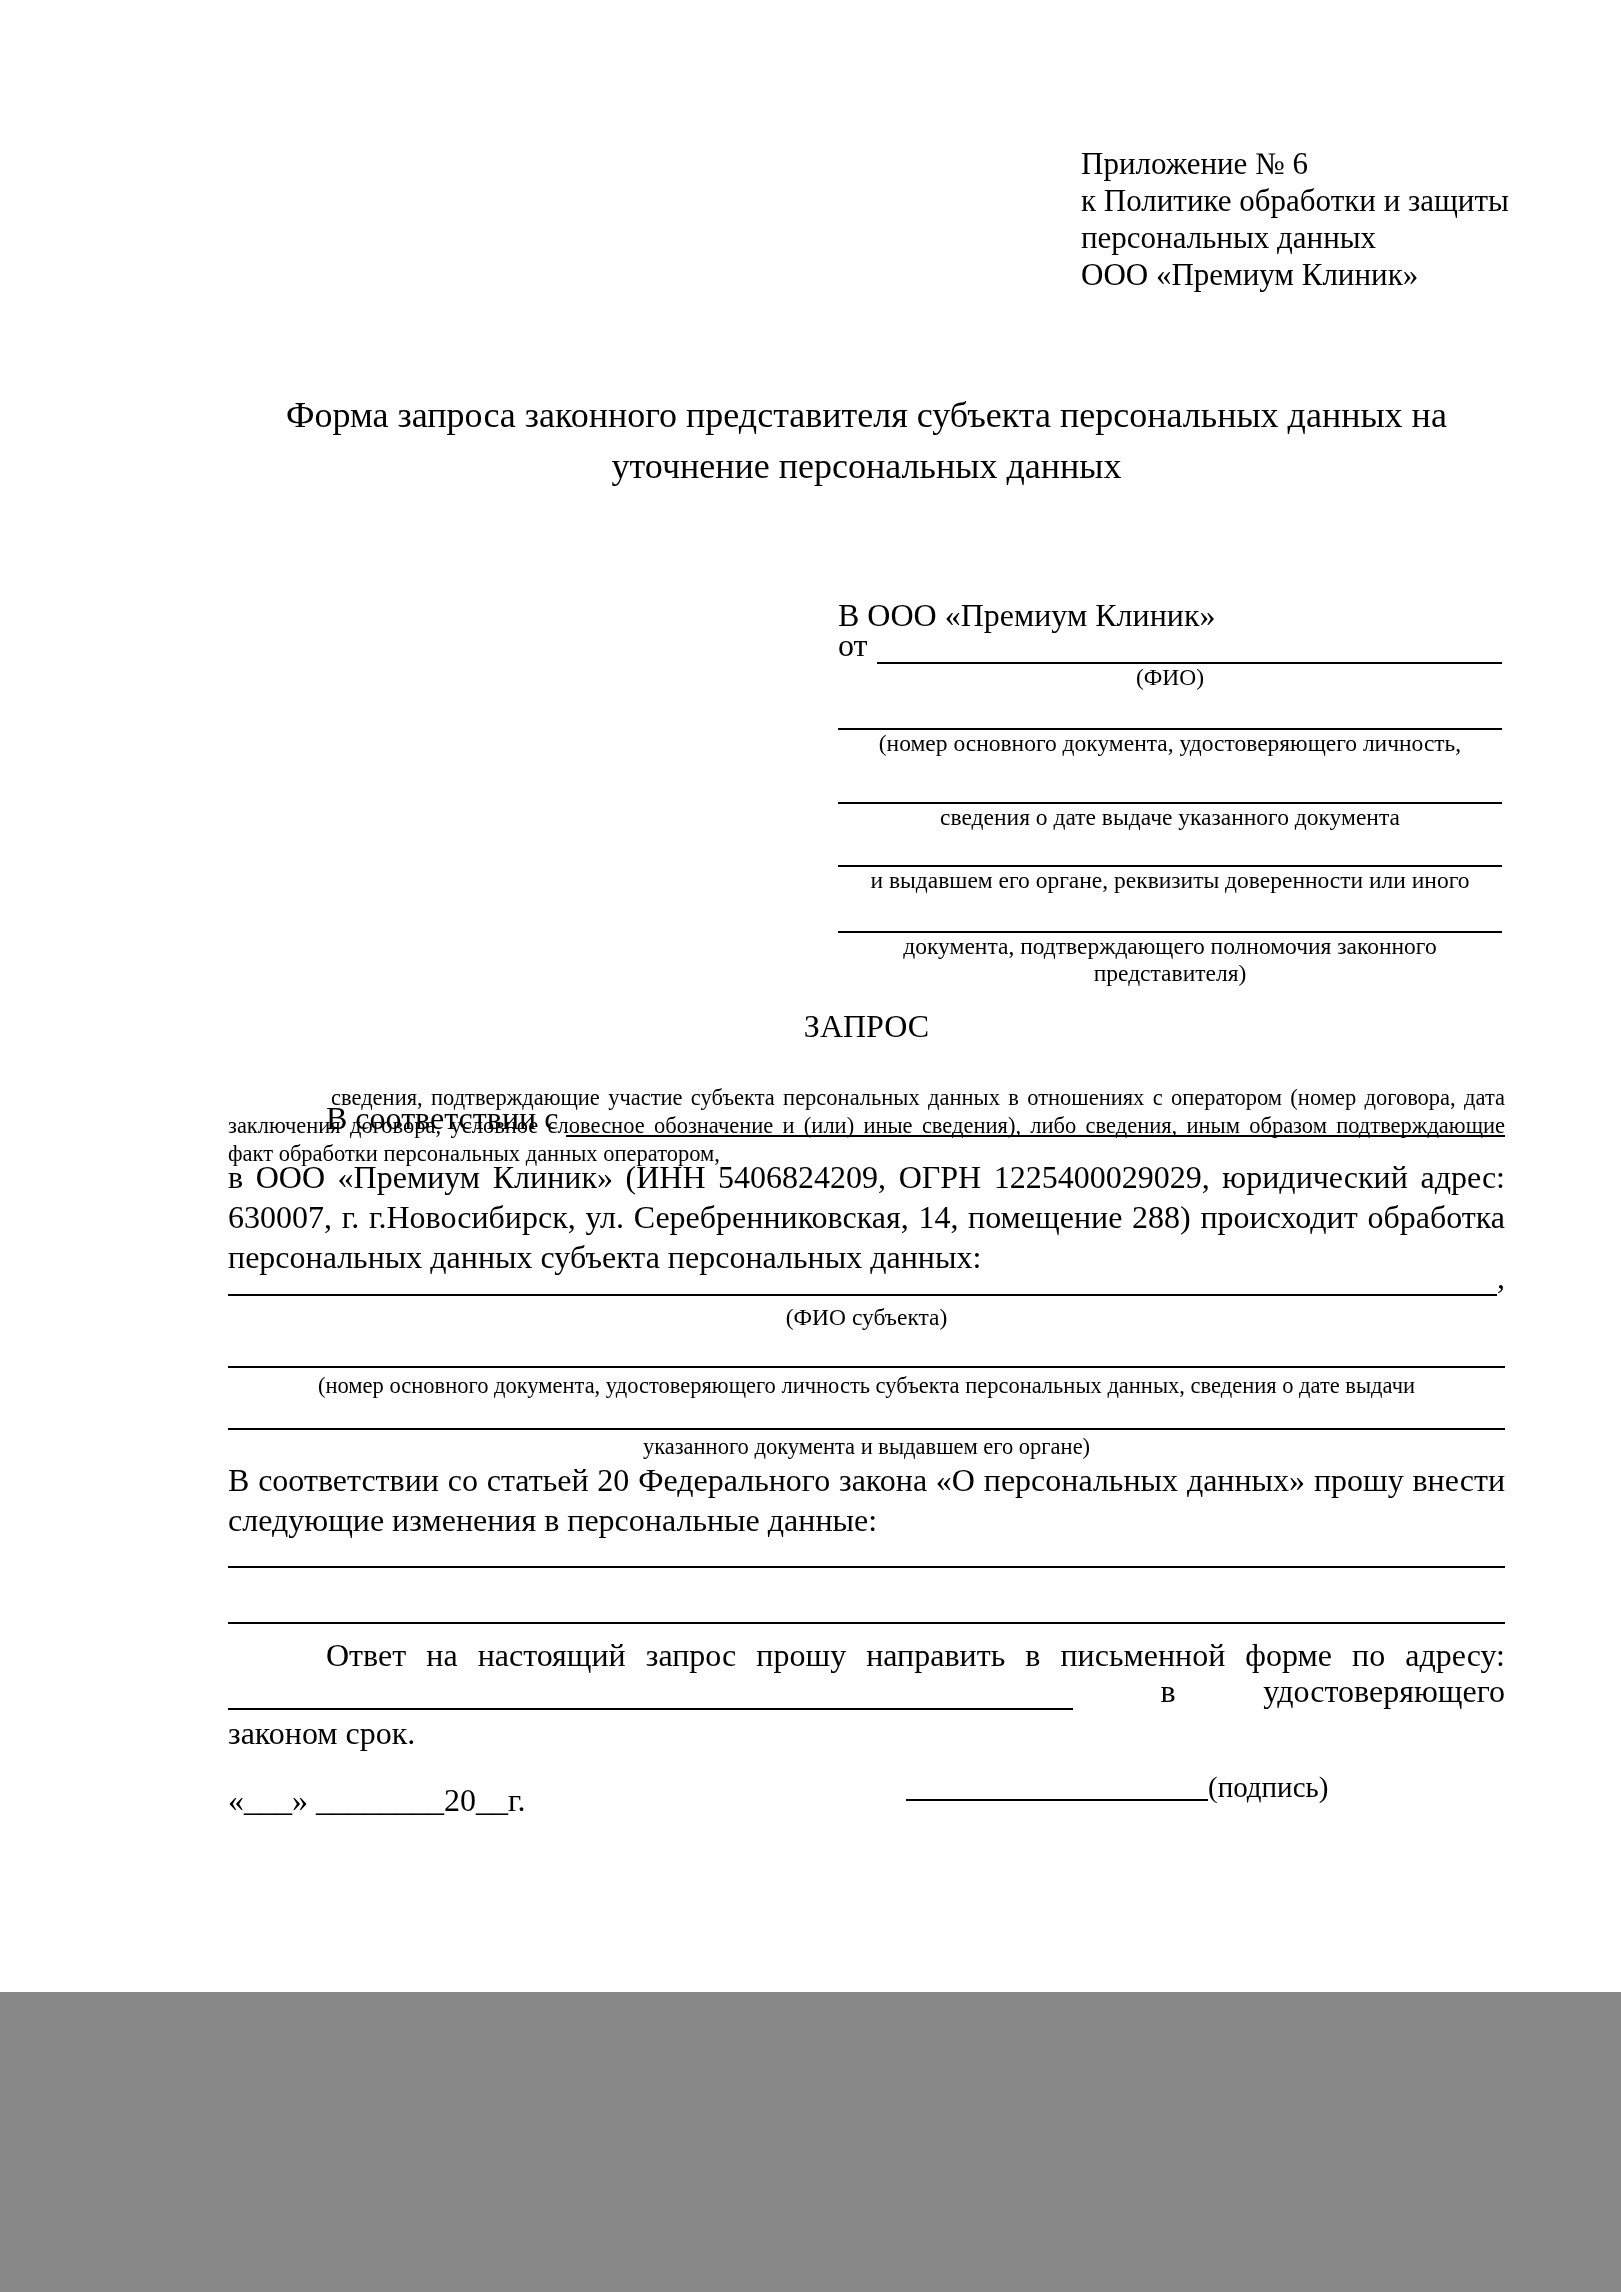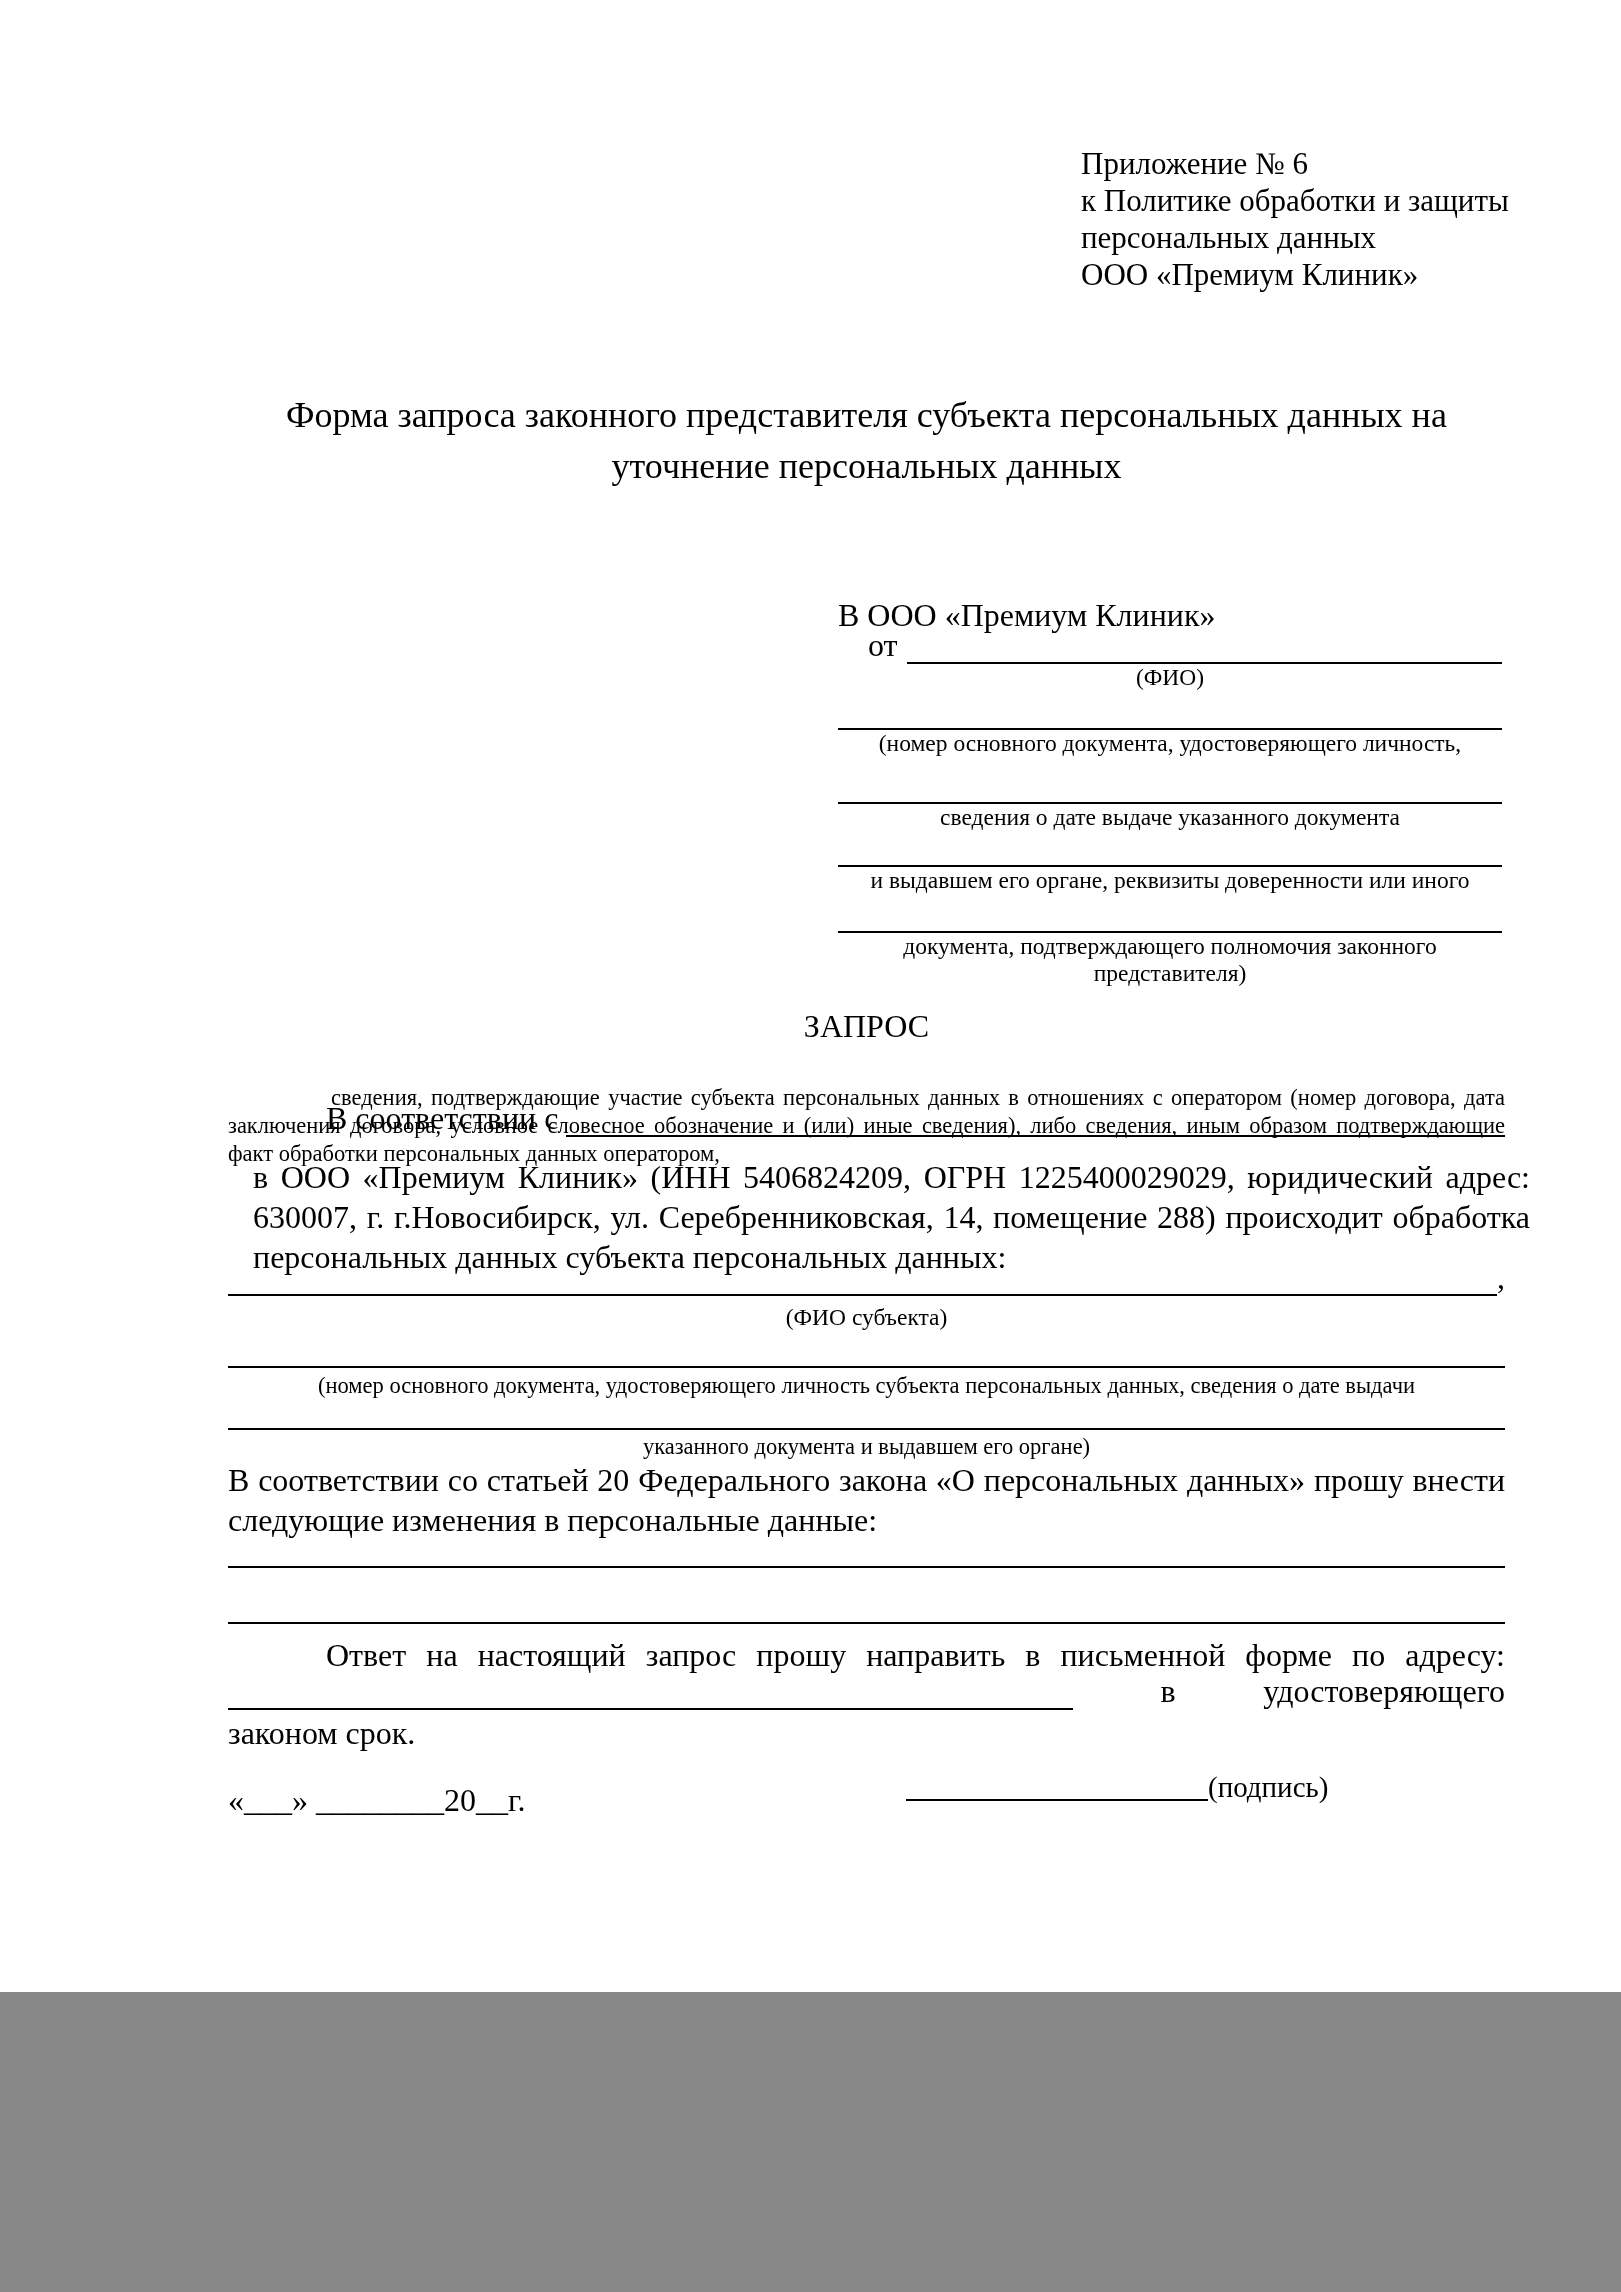--- a/index.html
+++ b/index.html
@@ -16,21 +16,21 @@
   .small-cap{font-size:23.5px;line-height:27.4px;text-align:center;}
   .tiny{font-size:22.5px;line-height:28px;}
   
   .appendix{left:1081px;top:145px;font-size:31px;line-height:37px;}
   
   .title{left:228px;top:390px;width:1277px;text-align:center;
          font-weight:normal;font-size:36px;line-height:51px;}
   
   .addressee{left:838px;top:596px;width:664px;}
   .addr-line1{font-size:32px;line-height:39px;}
-  .from-row{display:flex;align-items:flex-end;height:29px;font-size:32px;margin-left:30px;}
+  .from-row{display:flex;align-items:flex-end;height:29px;font-size:32px;}
   .from-row .lbl{white-space:nowrap;padding-right:9.8px;}
   .fill{flex:1 1 auto;border-bottom:2.9px solid #000;}
   .field-gap1{height:37px;border-bottom:2.9px solid #000;}
   .field-gap2{height:44px;border-bottom:2.9px solid #000;}
   .field-gap3{height:34px;border-bottom:2.9px solid #000;}
   .field-gap4{height:36px;border-bottom:2.9px solid #000;}
   
   .main-col{left:228px;width:1277px;}
   .center{text-align:center;}
   .justify{text-align:justify;}
@@ -82,21 +82,21 @@
 
   <div class="abs main-col center body-text" style="top:1006px;">ЗАПРОС</div>
 
   <div class="abs main-col intro-row" style="top:1104px;text-align:right;">
     <span class="lbl">В соответствии с</span>
     <span class="fill"></span>
   </div>
 
   <div class="abs main-col tiny justify" style="top:1084px;text-indent:103px;">сведения, подтверждающие участие субъекта персональных данных в отношениях с оператором (номер договора, дата заключения договора, условное словесное обозначение и (или) иные сведения), либо сведения, иным образом подтверждающие факт обработки персональных данных оператором,</div>
 
-  <div class="abs main-col body-text justify" style="top:1157px;margin-left:25px;">в ООО «Премиум Клиник» (ИНН 5406824209, ОГРН 1225400029029, юридический адрес: 630007, г. г.Новосибирск, ул. Серебренниковская, 14, помещение 288) происходит обработка персональных данных субъекта персональных данных:</div>
+  <div class="abs main-col body-text justify" style="top:1157px;">в ООО «Премиум Клиник» (ИНН 5406824209, ОГРН 1225400029029, юридический адрес: 630007, г. г.Новосибирск, ул. Серебренниковская, 14, помещение 288) происходит обработка персональных данных субъекта персональных данных:</div>
 
   <div class="abs main-col fio-row" style="top:1262px;">
     <span class="fill"></span>
     <span>,</span>
   </div>
   <div class="abs main-col small-cap" style="top:1304px;">(ФИО субъекта)</div>
 
   <div class="abs main-col blank-line" style="top:1366px;"></div>
   <div class="abs main-col tiny center" style="top:1372px;">(номер основного документа, удостоверяющего личность субъекта персональных данных, сведения о дате выдачи</div>
 

